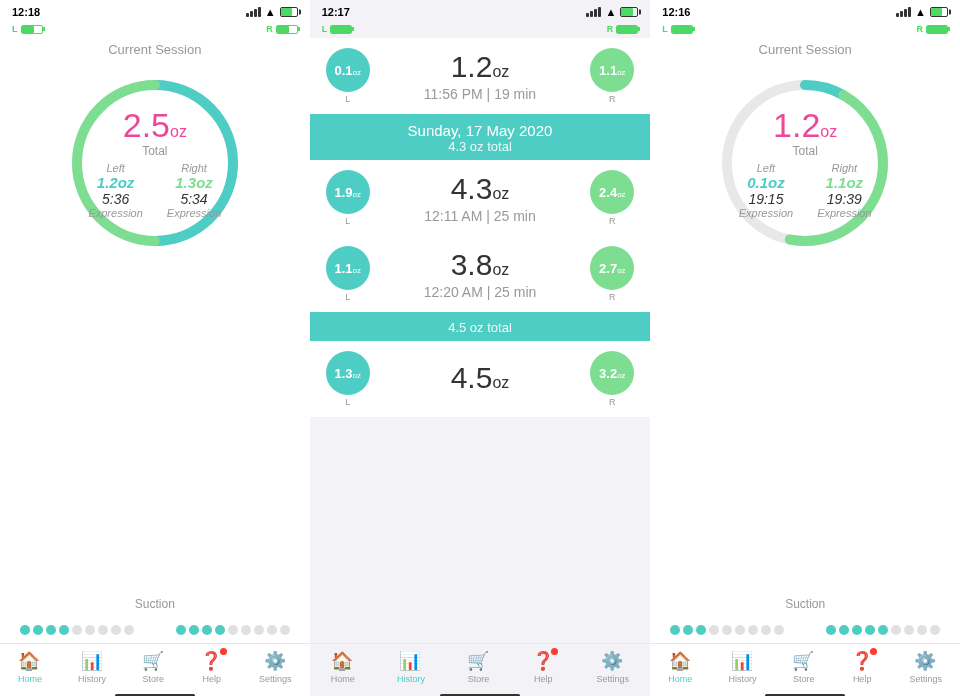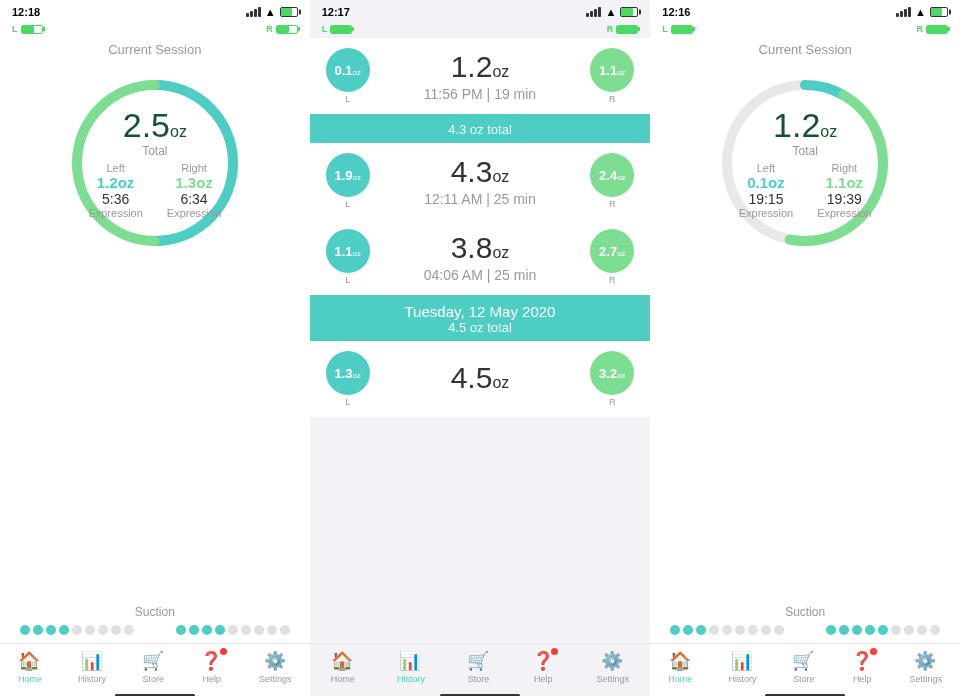--- a/index.html
+++ b/index.html
@@ -162,21 +162,21 @@
       position: absolute;
       top: 50%;
       left: 50%;
       transform: translate(-50%, -50%);
       text-align: center;
     }
 
     .gauge-total-value {
       font-size: 34px;
       font-weight: 300;
-      color: #14532d;
+      color: #ec4899;
       line-height: 1;
     }
 
     .gauge-total-unit {
       font-size: 16px;
     }
 
     .gauge-total-label {
       font-size: 12px;
       color: #999;
@@ -185,20 +185,21 @@
 
     .gauge-lr {
       display: flex;
       justify-content: center;
       gap: 24px;
       margin-top: 4px;
     }
 
     .gauge-lr-item {
       text-align: center;
+      font-style: italic;
     }
 
     .gauge-lr-label {
       font-size: 11px;
       color: #999;
     }
 
     .gauge-lr-value {
       font-size: 15px;
       font-weight: 600;
@@ -220,21 +221,21 @@
 
     
     .suction-section {
       padding: 8px 12px;
     }
 
     .suction-title {
       text-align: center;
       font-size: 12px;
       color: #999;
-      margin-bottom: 6px;
+      margin-bottom: 14px;
     }
 
     .suction-dots {
       display: flex;
       justify-content: center;
       gap: 3px;
     }
 
     .suction-dot {
       width: 10px;
@@ -449,21 +450,21 @@
           <div class="gauge-lr">
             <div class="gauge-lr-item">
               <div class="gauge-lr-label">Left</div>
               <div class="gauge-lr-value teal">1.2oz</div>
               <div class="gauge-lr-time">5:36</div>
               <div class="gauge-lr-mode">Expression</div>
             </div>
             <div class="gauge-lr-item">
               <div class="gauge-lr-label">Right</div>
               <div class="gauge-lr-value green">1.3oz</div>
-              <div class="gauge-lr-time">6:34</div>
+              <div class="gauge-lr-time">5:34</div>
               <div class="gauge-lr-mode">Expression</div>
             </div>
           </div>
         </div>
       </div>
     </div>
 
     <div style="flex:1"></div>
 
     <div class="suction-section">
@@ -573,20 +574,21 @@
       </div>
       <div style="text-align:center">
         <div class="history-bubble history-bubble-right">
           <span><span>1.1</span><span class="history-bubble-unit">oz</span></span>
         </div>
         <div class="history-bubble-label">R</div>
       </div>
     </div>
 
     <div class="history-date-header">
+      <div class="history-date-title">Sunday, 17 May 2020</div>
       <div class="history-date-total">4.3 oz total</div>
     </div>
     <div class="history-session-card">
       <div style="text-align:center">
         <div class="history-bubble">
           <span><span>1.9</span><span class="history-bubble-unit">oz</span></span>
         </div>
         <div class="history-bubble-label">L</div>
       </div>
       <div class="history-center">
@@ -607,32 +609,31 @@
       <div style="text-align:center">
         <div class="history-bubble">
           <span><span>1.1</span><span class="history-bubble-unit">oz</span></span>
         </div>
         <div class="history-bubble-label">L</div>
       </div>
       <div class="history-center">
         <div class="history-main-value">
           <span>3.8</span><span class="history-main-unit">oz</span>
         </div>
-        <div class="history-meta">04:06 AM | 25 min</div>
+        <div class="history-meta">12:20 AM | 25 min</div>
       </div>
       <div style="text-align:center">
         <div class="history-bubble history-bubble-right">
           <span><span>2.7</span><span class="history-bubble-unit">oz</span></span>
         </div>
         <div class="history-bubble-label">R</div>
       </div>
     </div>
 
     <div class="history-date-header">
-      <div class="history-date-title">Tuesday, 12 May 2020</div>
       <div class="history-date-total">4.5 oz total</div>
     </div>
     <div class="history-session-card">
       <div style="text-align:center">
         <div class="history-bubble">
           <span><span>1.3</span><span class="history-bubble-unit">oz</span></span>
         </div>
         <div class="history-bubble-label">L</div>
       </div>
       <div class="history-center">

